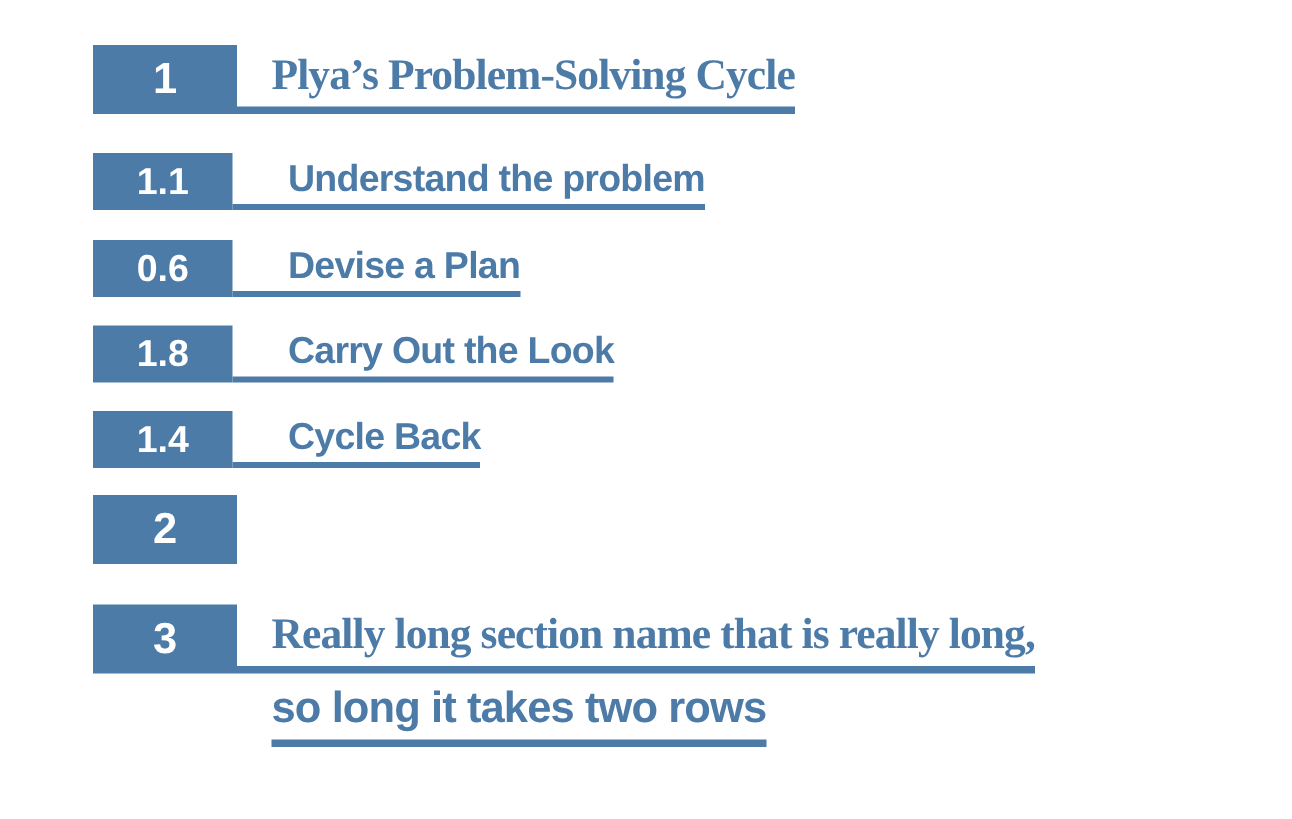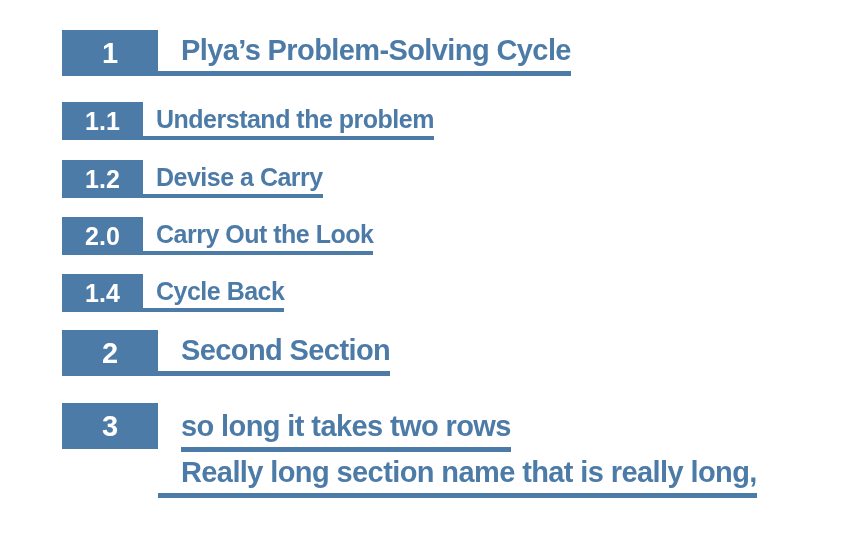--- a/index.html
+++ b/index.html
@@ -39,26 +39,26 @@
   .tline {
     display: block;
     box-sizing: border-box;
     border-bottom: 5px solid var(--accent, #4d7ba8);
     color: var(--accent, #4d7ba8);
     white-space: nowrap;
   }
   
   .sec .numbox { width: 96px; height: 46px; font-size: 29px; }
   .sec .tline  { height: 46px; line-height: 41px; font-size: 29px; letter-spacing: -0.6px; }
-  .sec .tline.first { padding-left: 23px; }
+  .sec .tline.first { padding-left: 23px; font-family: Liberation Serif, serif; }
   .sec .tline.cont  { margin-left: 23px; margin-top: 3px; }
   
-  .sub .numbox { width: 81px; height: 38px; font-size: 25px; }
+  .sub .numbox { width: 93px; height: 38px; font-size: 25px; }
   .sub .tline  { height: 38px; line-height: 34px; font-size: 25px; letter-spacing: -0.5px; border-bottom-width: 4px; }
-  .sub .tline.first { padding-left: 13px; }
+  .sub .tline.first { padding-left: 37px; }
 
   .e0 { top: 30px; }
   .e1 { top: 102px; }
   .e2 { top: 160px; }
   .e3 { top: 217px; }
   .e4 { top: 274px; justify-content: space-between; }
   .e5 { top: 330px; }
   .e6 { top: 403px; }
 </style>
 </head>
@@ -74,48 +74,45 @@
   </div>
 
   <div class="entry sub e1">
     <div class="numbox">1.1</div>
     <div class="title">
       <span class="tline first">Understand the problem</span>
     </div>
   </div>
 
   <div class="entry sub e2">
-    <div class="numbox">1.2</div>
+    <div class="numbox">0.6</div>
     <div class="title">
-      <span class="tline first">Devise a Carry</span>
+      <span class="tline first">Devise a Plan</span>
     </div>
   </div>
 
   <div class="entry sub e3">
-    <div class="numbox">2.0</div>
+    <div class="numbox">1.8</div>
     <div class="title">
       <span class="tline first">Carry Out the Look</span>
     </div>
   </div>
 
   <div class="entry sub e4">
     <div class="numbox">1.4</div>
     <div class="title">
       <span class="tline first">Cycle Back</span>
     </div>
   </div>
 
   <div class="entry sec e5">
     <div class="numbox">2</div>
-    <div class="title">
-      <span class="tline first">Second Section</span>
-    </div>
   </div>
 
   <div class="entry sec e6">
     <div class="numbox">3</div>
     <div class="title">
+      <span class="tline first">Really long section name that is really long,</span>
       <span class="tline cont">so long it takes two rows</span>
-      <span class="tline first">Really long section name that is really long,</span>
     </div>
   </div>
 
 </div>
 
 </body></html>

